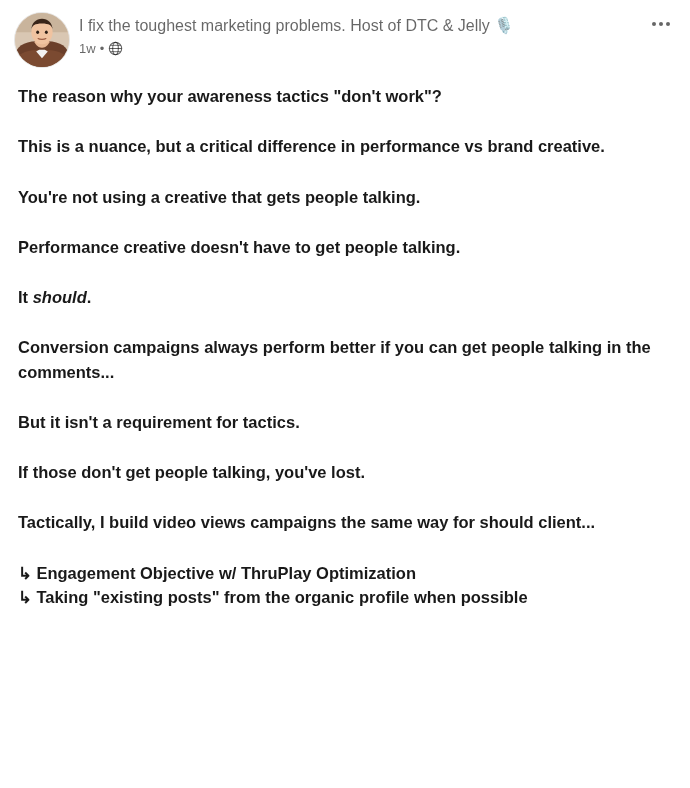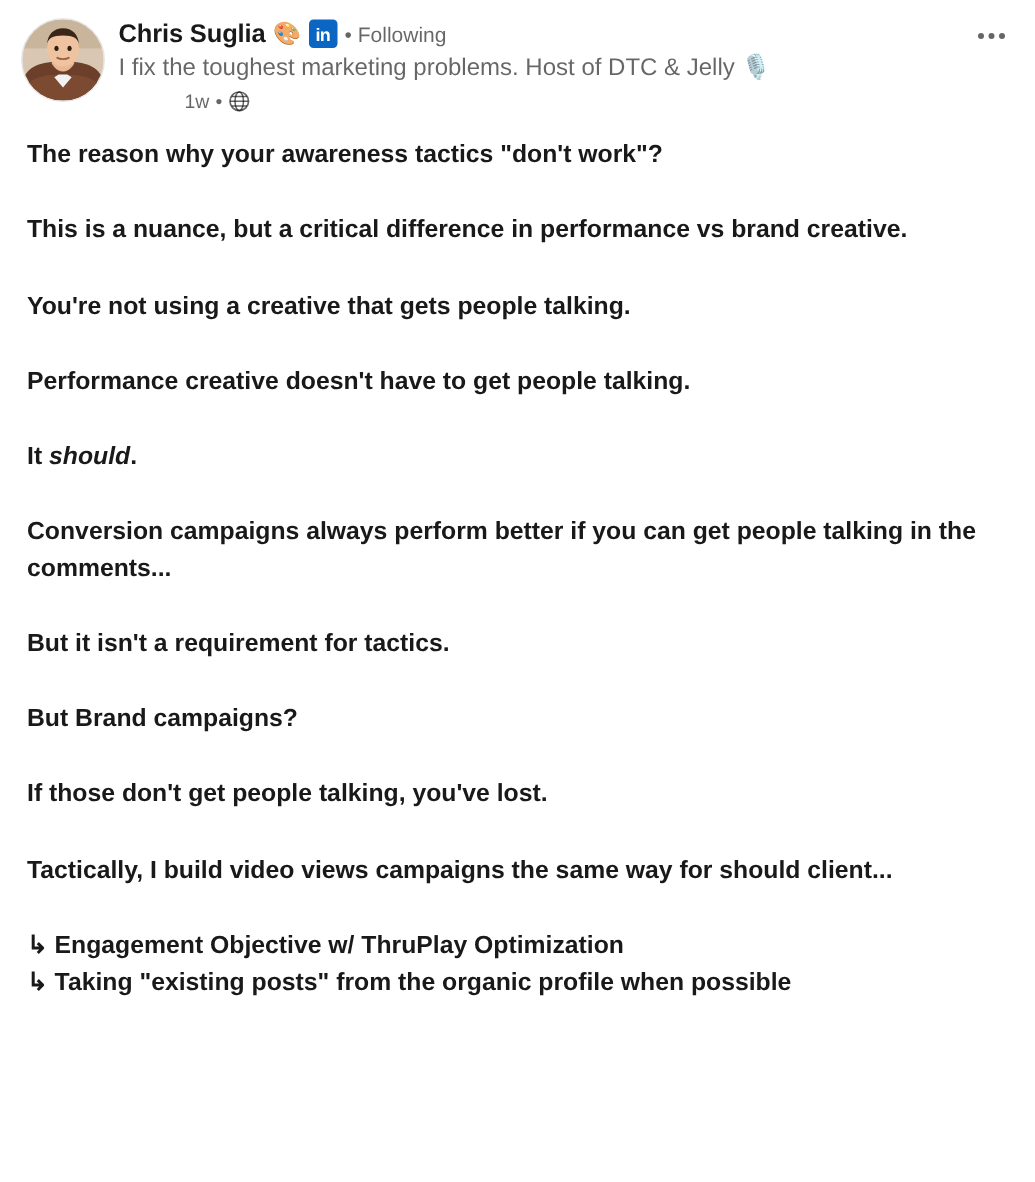--- a/index.html
+++ b/index.html
@@ -94,21 +94,20 @@
     text-decoration: none;
     cursor: pointer;
   }
   .meta-row {
     display: flex;
     align-items: center;
     gap: 4px;
     font-size: 13px;
     color: rgba(0,0,0,0.6);
     margin-top: 4px;
-    margin-left: 44px;
   }
   .globe-icon {
     display: inline-block;
     width: 15px;
     height: 15px;
     line-height: 1;
   }
   .globe-icon svg { display: block; }
   .more-btn {
     position: absolute;
@@ -170,26 +169,20 @@
         <path d="M17 18c0-8 5-12 11-12s11 4 11 12c0-5-4-7-11-7s-11 2-11 7z" fill="#3a2519"></path>
         <ellipse cx="23.5" cy="20" rx="1.5" ry="1.8" fill="#2b1d14"></ellipse>
         <ellipse cx="32.5" cy="20" rx="1.5" ry="1.8" fill="#2b1d14"></ellipse>
         <path d="M24 26.5c1.5 1.2 6.5 1.2 8 0" stroke="#9c5f45" stroke-width="1.3" fill="none" stroke-linecap="round"></path>
         <path d="M0 48c5-7 13-10 28-10s23 3 28 10v8H0z" fill="#7b4a31"></path>
         <path d="M22 40l6 7 6-7 -3-2h-6z" fill="#f2f2f2"></path>
       </svg>
     </div>
 
     <div class="header-text">
-      <div class="name-row">
-        <span class="author-name">Chris Suglia</span>
-        <span class="badge-emoji">🎨</span>
-        <span class="li-badge">in</span>
-        <span class="following">• Following</span>
-      </div>
       <div class="headline">I fix the toughest marketing problems. Host of DTC &amp; Jelly 🎙️</div>
       <div class="meta-row">
         <span>1w</span>
         <span>•</span>
         <span class="globe-icon">
           <svg width="15" height="15" viewBox="0 0 16 16" xmlns="http://www.w3.org/2000/svg">
             <circle cx="8" cy="8" r="6.6" fill="none" stroke="rgba(0,0,0,0.6)" stroke-width="1.2"></circle>
             <ellipse cx="8" cy="8" rx="3" ry="6.6" fill="none" stroke="rgba(0,0,0,0.6)" stroke-width="1.1"></ellipse>
             <line x1="1.6" y1="8" x2="14.4" y2="8" stroke="rgba(0,0,0,0.6)" stroke-width="1.1"></line>
             <line x1="2.6" y1="4.6" x2="13.4" y2="4.6" stroke="rgba(0,0,0,0.6)" stroke-width="1"></line>
@@ -209,21 +202,20 @@
   <div class="post-body">
     <p class="para">The reason why your awareness tactics "don't work"?</p>
     <p class="para">This is a nuance, but a critical difference in performance vs brand creative.</p>
     <p class="para">You're not using a creative that gets people talking.</p>
     <p class="para">Performance creative doesn't have to get people talking.</p>
 
     <p class="para"><span>It </span><em>should</em><span>.</span></p>
 
     <p class="para">Conversion campaigns always perform better if you can get people talking in the comments...</p>
     <p class="para">But it isn't a requirement for tactics.</p>
-    <p class="para">But Brand campaigns?</p>
     <p class="para">If those don't get people talking, you've lost.</p>
     <p class="para">Tactically, I build video views campaigns the same way for should client...</p>
 
     <div class="list-block">
       <p class="list-line">↳ Engagement Objective w/ ThruPlay Optimization</p>
       <p class="list-line">↳ Taking "existing posts" from the organic profile when possible</p>
     </div>
 
   </div>
 </div>

